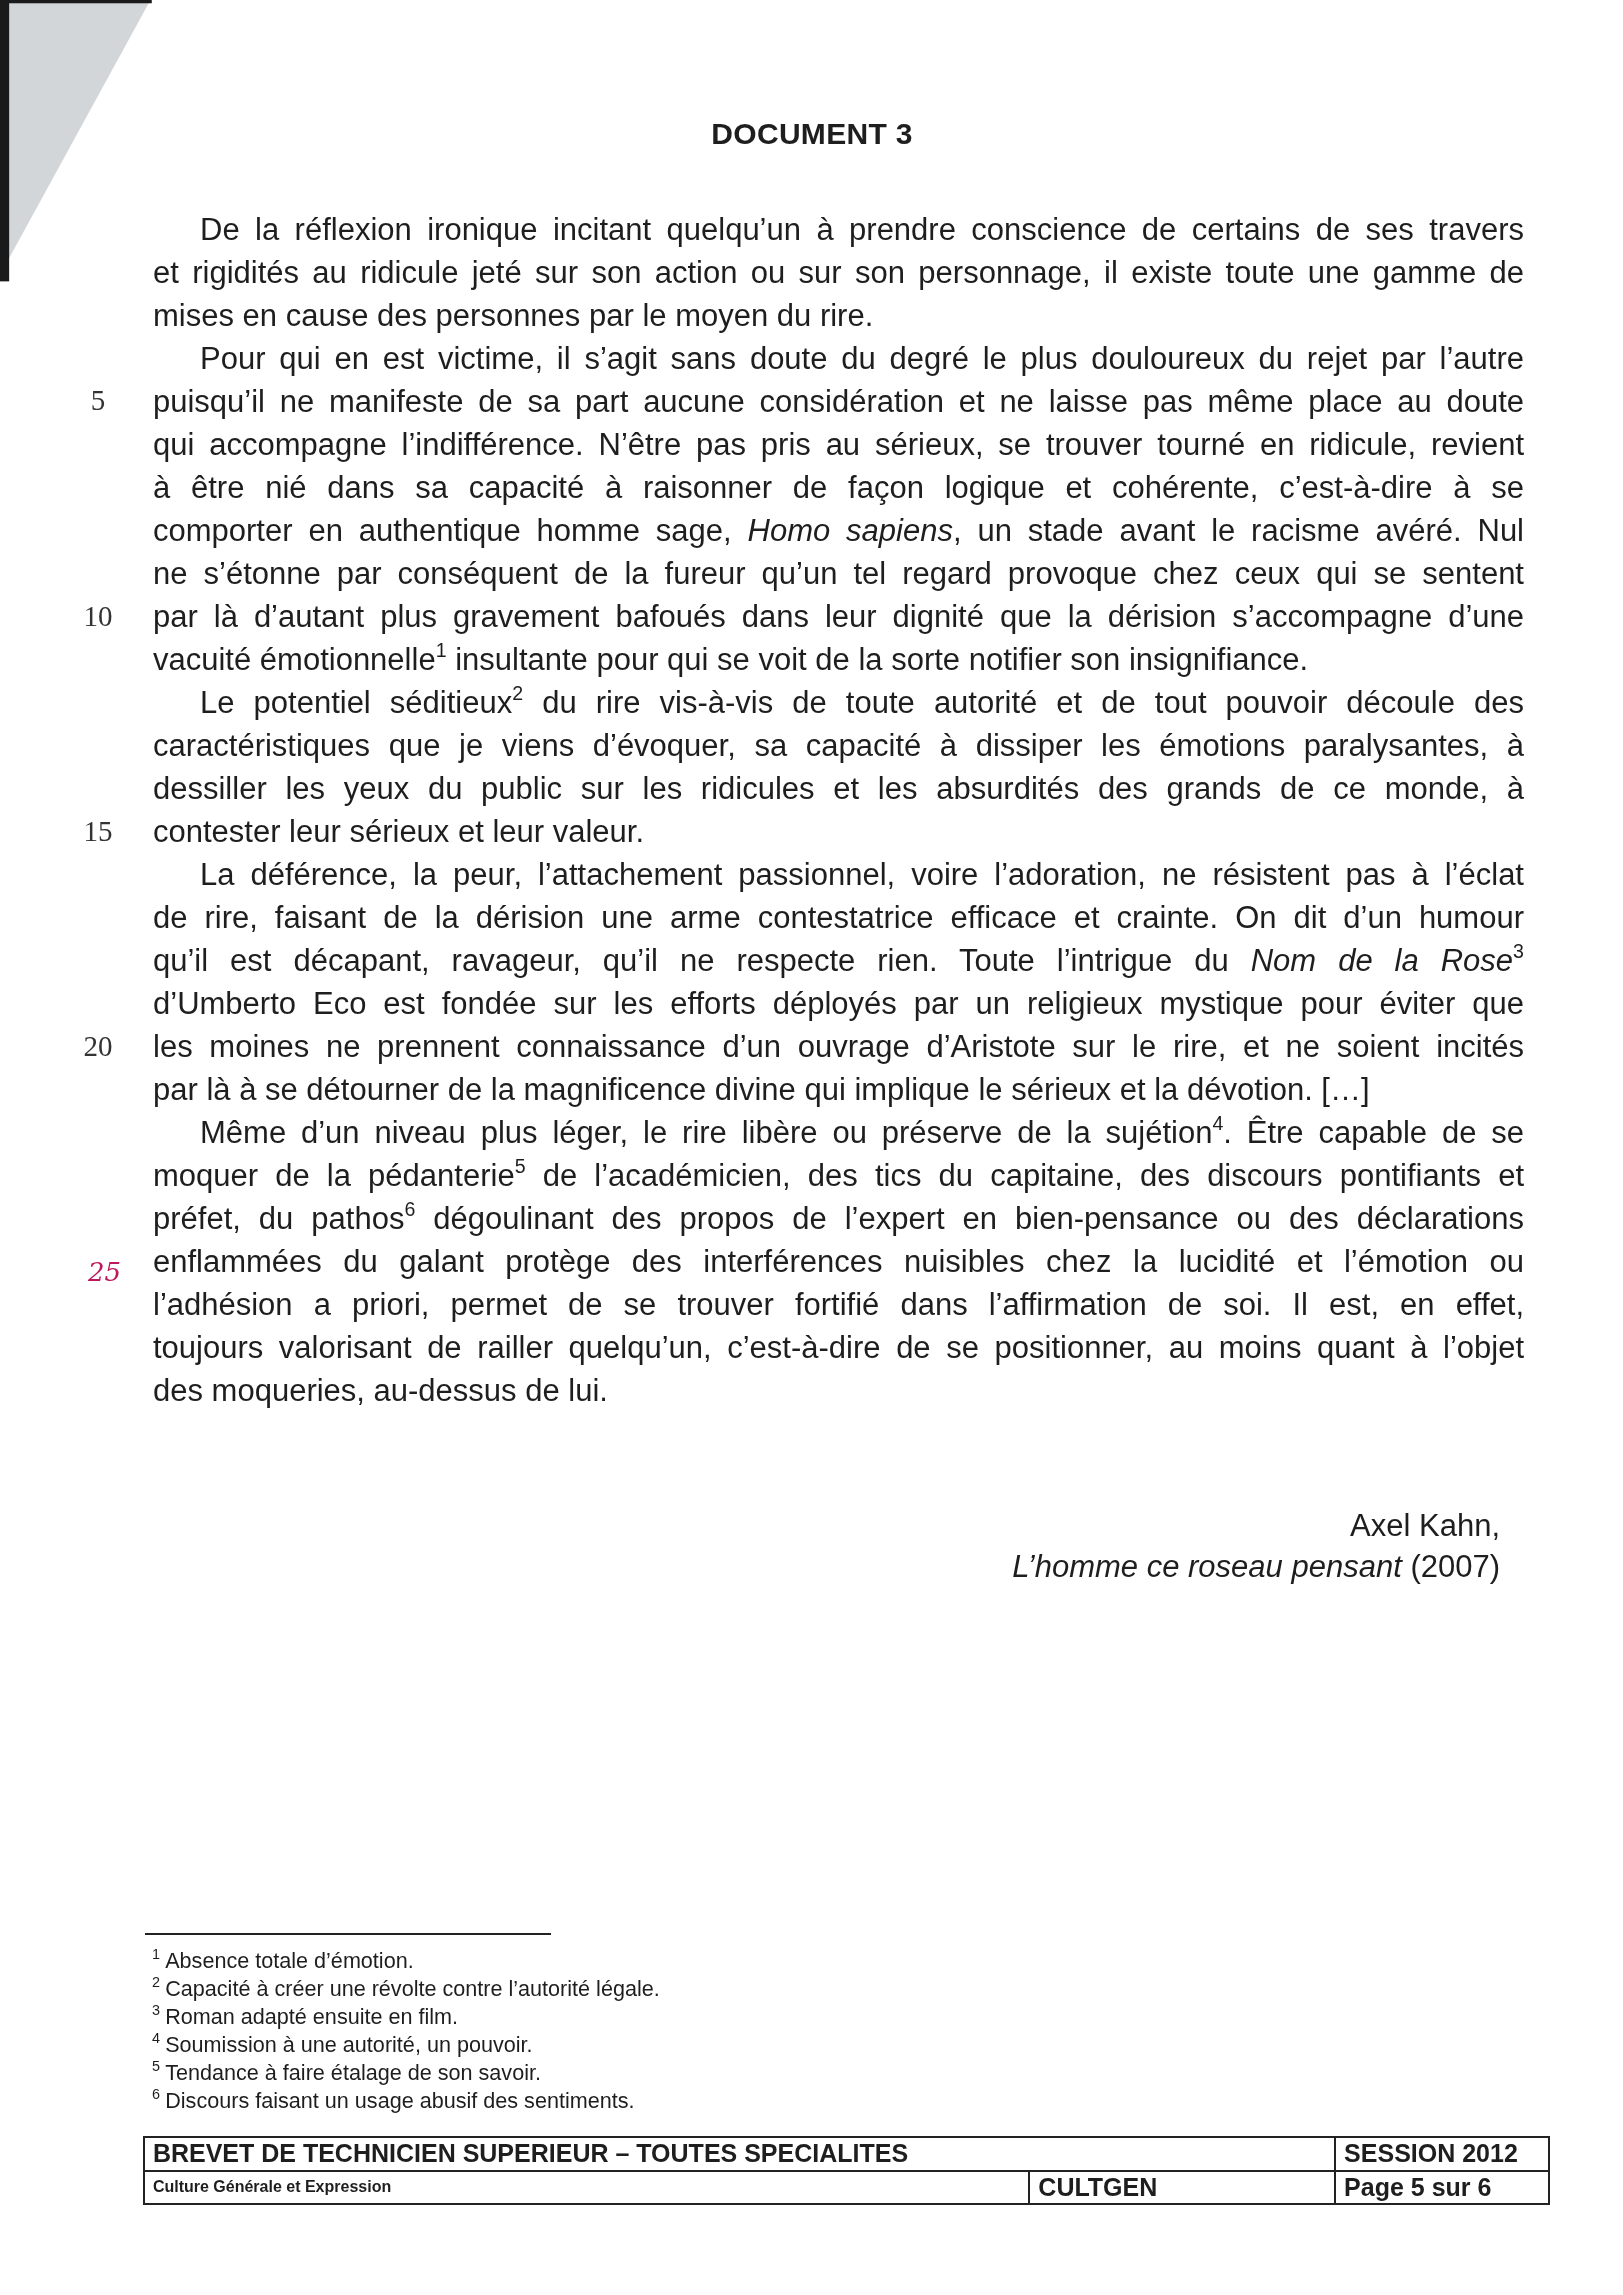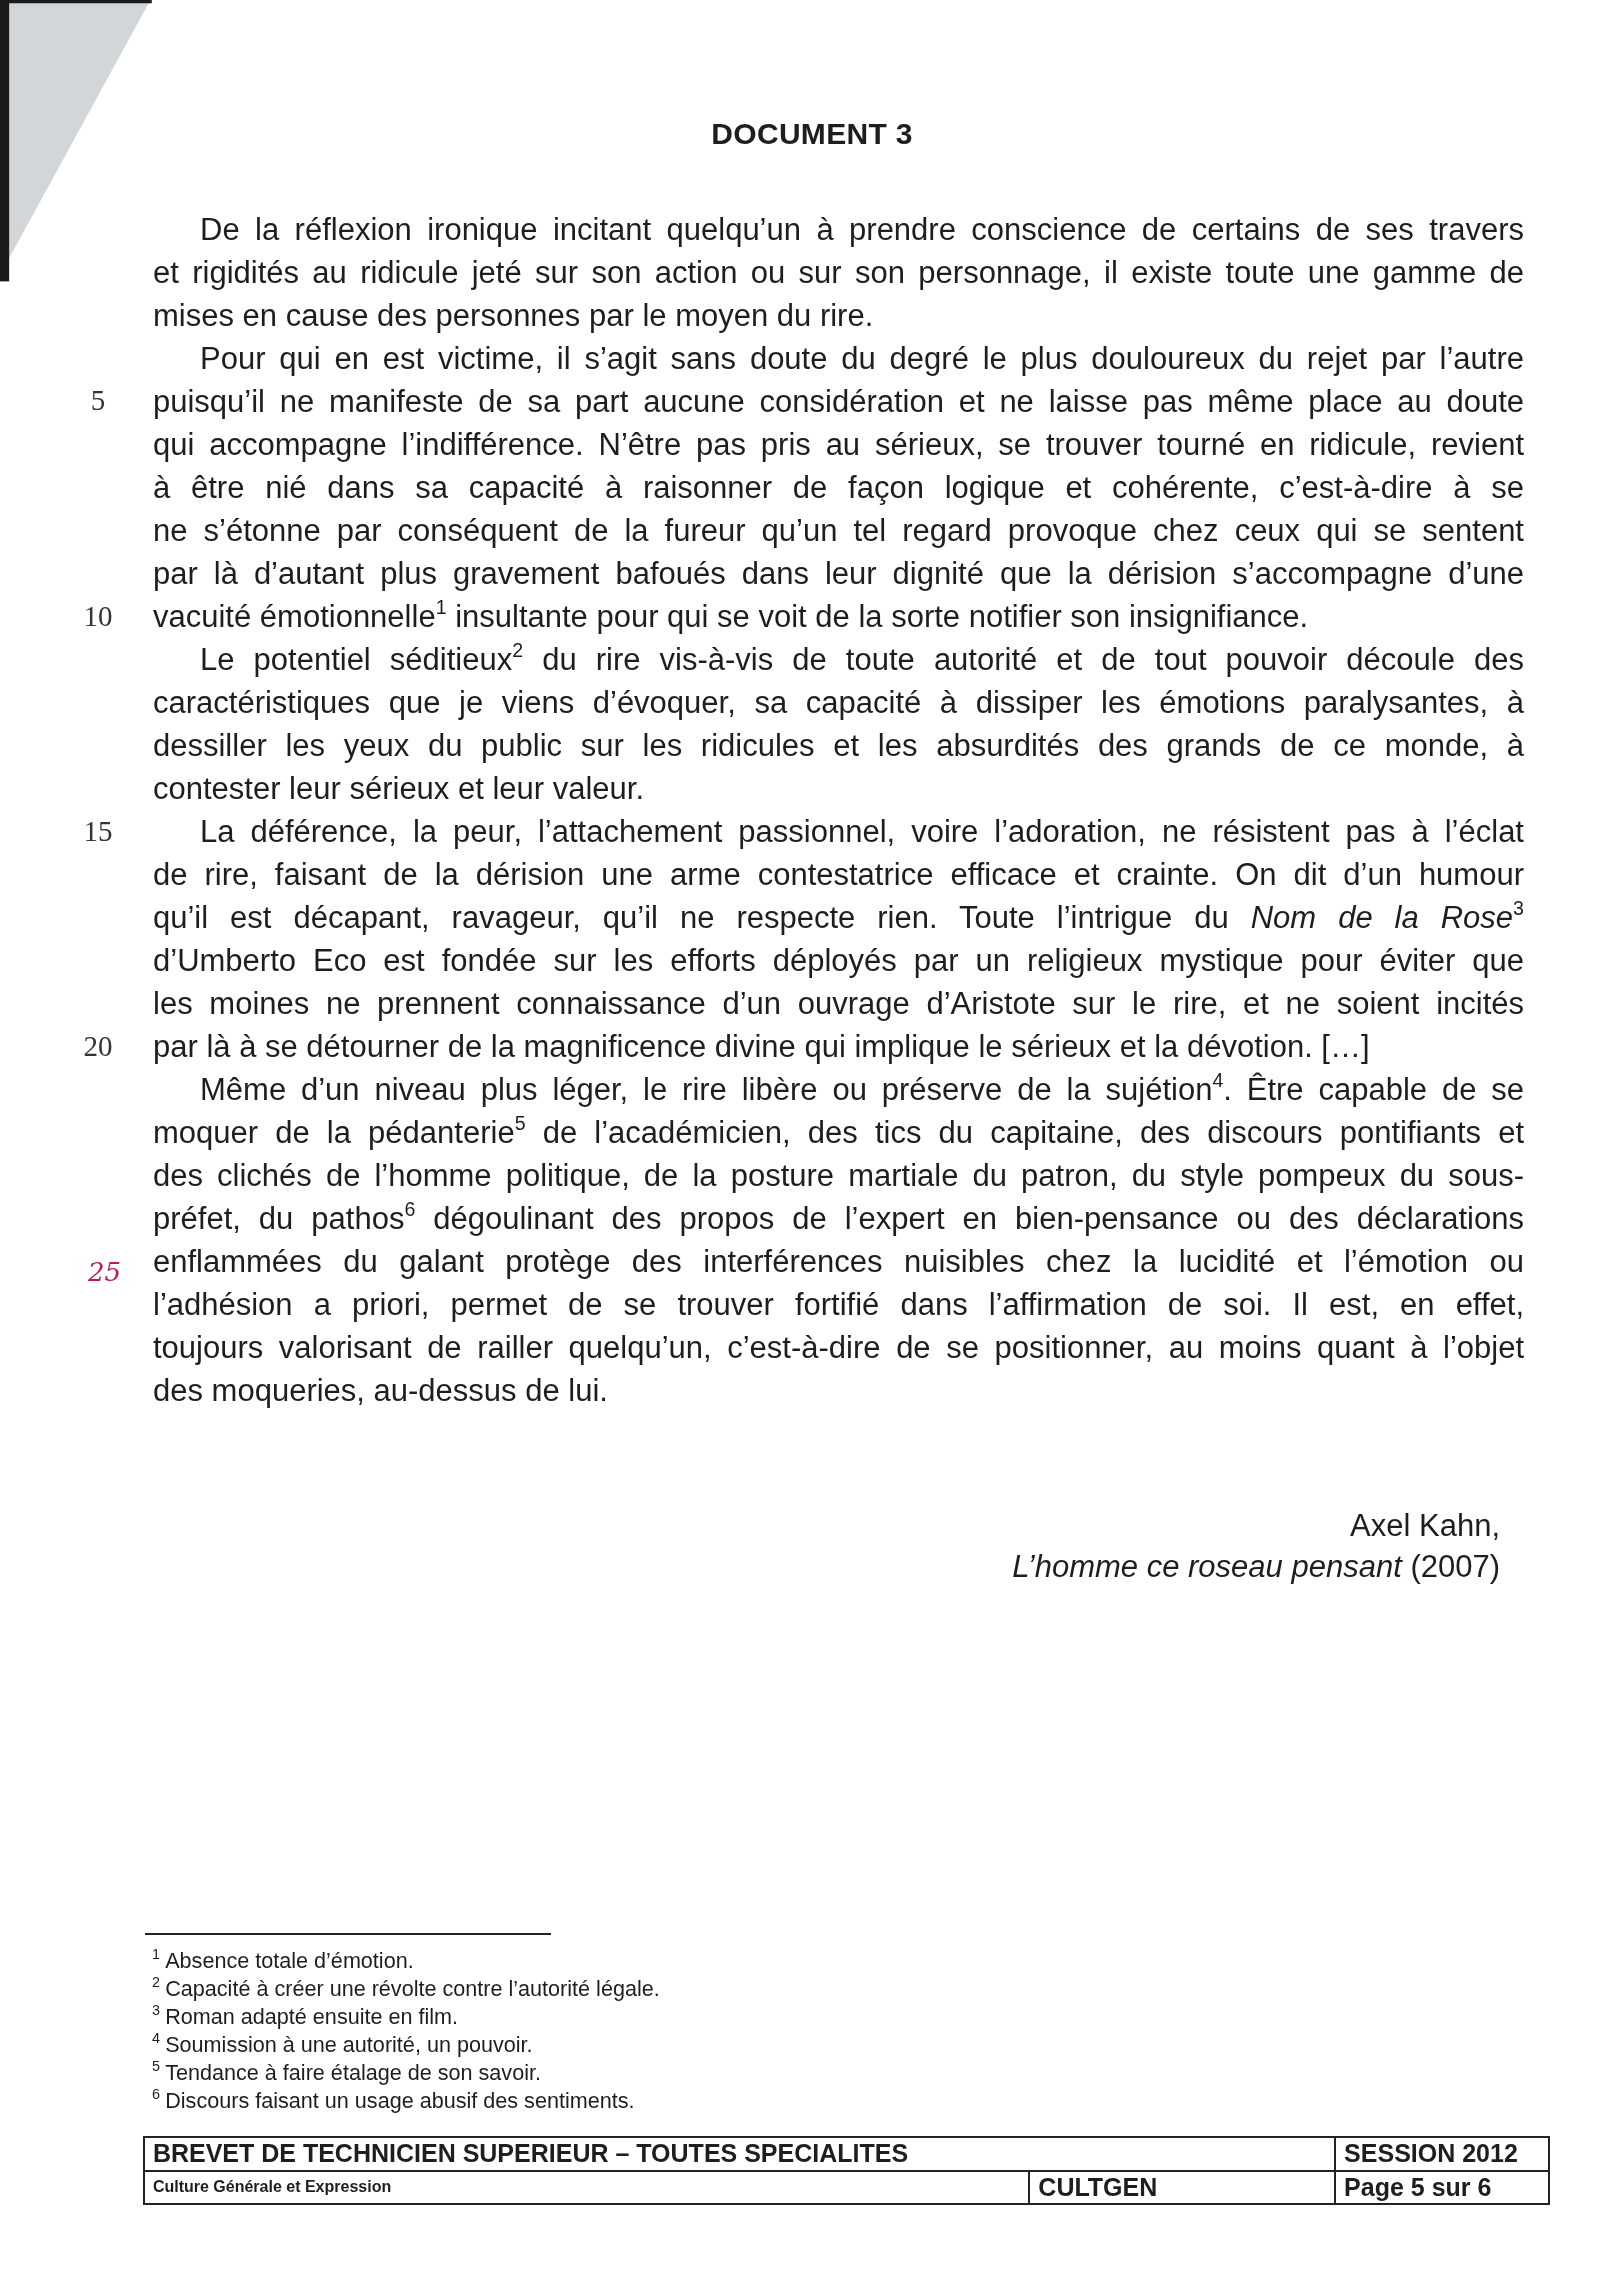--- a/index.html
+++ b/index.html
@@ -47,20 +47,21 @@
     <p>
       <span class="line indent">De la réflexion ironique incitant quelqu’un à prendre conscience de certains de ses travers</span>
       <span class="line">et rigidités au ridicule jeté sur son action ou sur son personnage, il existe toute une gamme de</span>
       <span class="line last">mises en cause des personnes par le moyen du rire.</span>
     </p>
     <p>
       <span class="line indent">Pour qui en est victime, il s’agit sans doute du degré le plus douloureux du rejet par l’autre</span>
       <span class="line">puisqu’il ne manifeste de sa part aucune considération et ne laisse pas même place au doute</span>
       <span class="line">qui accompagne l’indifférence. N’être pas pris au sérieux, se trouver tourné en ridicule, revient</span>
       <span class="line">à être nié dans sa capacité à raisonner de façon logique et cohérente, c’est-à-dire à se</span>
+      <span class="line">comporter en authentique homme sage, <i>Homo sapiens</i>, un stade avant le racisme avéré. Nul</span>
       <span class="line">ne s’étonne par conséquent de la fureur qu’un tel regard provoque chez ceux qui se sentent</span>
       <span class="line">par là d’autant plus gravement bafoués dans leur dignité que la dérision s’accompagne d’une</span>
       <span class="line last">vacuité émotionnelle<sup>1</sup> insultante pour qui se voit de la sorte notifier son insignifiance.</span>
     </p>
     <p>
       <span class="line indent">Le potentiel séditieux<sup>2</sup> du rire vis-à-vis de toute autorité et de tout pouvoir découle des</span>
       <span class="line">caractéristiques que je viens d’évoquer, sa capacité à dissiper les émotions paralysantes, à</span>
       <span class="line">dessiller les yeux du public sur les ridicules et les absurdités des grands de ce monde, à</span>
       <span class="line last">contester leur sérieux et leur valeur.</span>
     </p>
@@ -68,21 +69,20 @@
       <span class="line indent">La déférence, la peur, l’attachement passionnel, voire l’adoration, ne résistent pas à l’éclat</span>
       <span class="line">de rire, faisant de la dérision une arme contestatrice efficace et crainte. On dit d’un humour</span>
       <span class="line">qu’il est décapant, ravageur, qu’il ne respecte rien. Toute l’intrigue du <i>Nom de la Rose</i><sup>3</sup></span>
       <span class="line">d’Umberto Eco est fondée sur les efforts déployés par un religieux mystique pour éviter que</span>
       <span class="line">les moines ne prennent connaissance d’un ouvrage d’Aristote sur le rire, et ne soient incités</span>
       <span class="line last">par là à se détourner de la magnificence divine qui implique le sérieux et la dévotion. […]</span>
     </p>
     <p>
       <span class="line indent">Même d’un niveau plus léger, le rire libère ou préserve de la sujétion<sup>4</sup>. Être capable de se</span>
       <span class="line">moquer de la pédanterie<sup>5</sup> de l’académicien, des tics du capitaine, des discours pontifiants et</span>
-      <span class="line">des clichés de l’homme politique, de la posture martiale du patron, du style pompeux du sous-</span>
       <span class="line">préfet, du pathos<sup>6</sup> dégoulinant des propos de l’expert en bien-pensance ou des déclarations</span>
       <span class="line">enflammées du galant protège des interférences nuisibles chez la lucidité et l’émotion ou</span>
       <span class="line">l’adhésion a priori, permet de se trouver fortifié dans l’affirmation de soi. Il est, en effet,</span>
       <span class="line">toujours valorisant de railler quelqu’un, c’est-à-dire de se positionner, au moins quant à l’objet</span>
       <span class="line last">des moqueries, au-dessus de lui.</span>
     </p>
   </div>
 
 <div id="line-numbers">
     <div class="line-num" style="top: 384px;">5</div>

